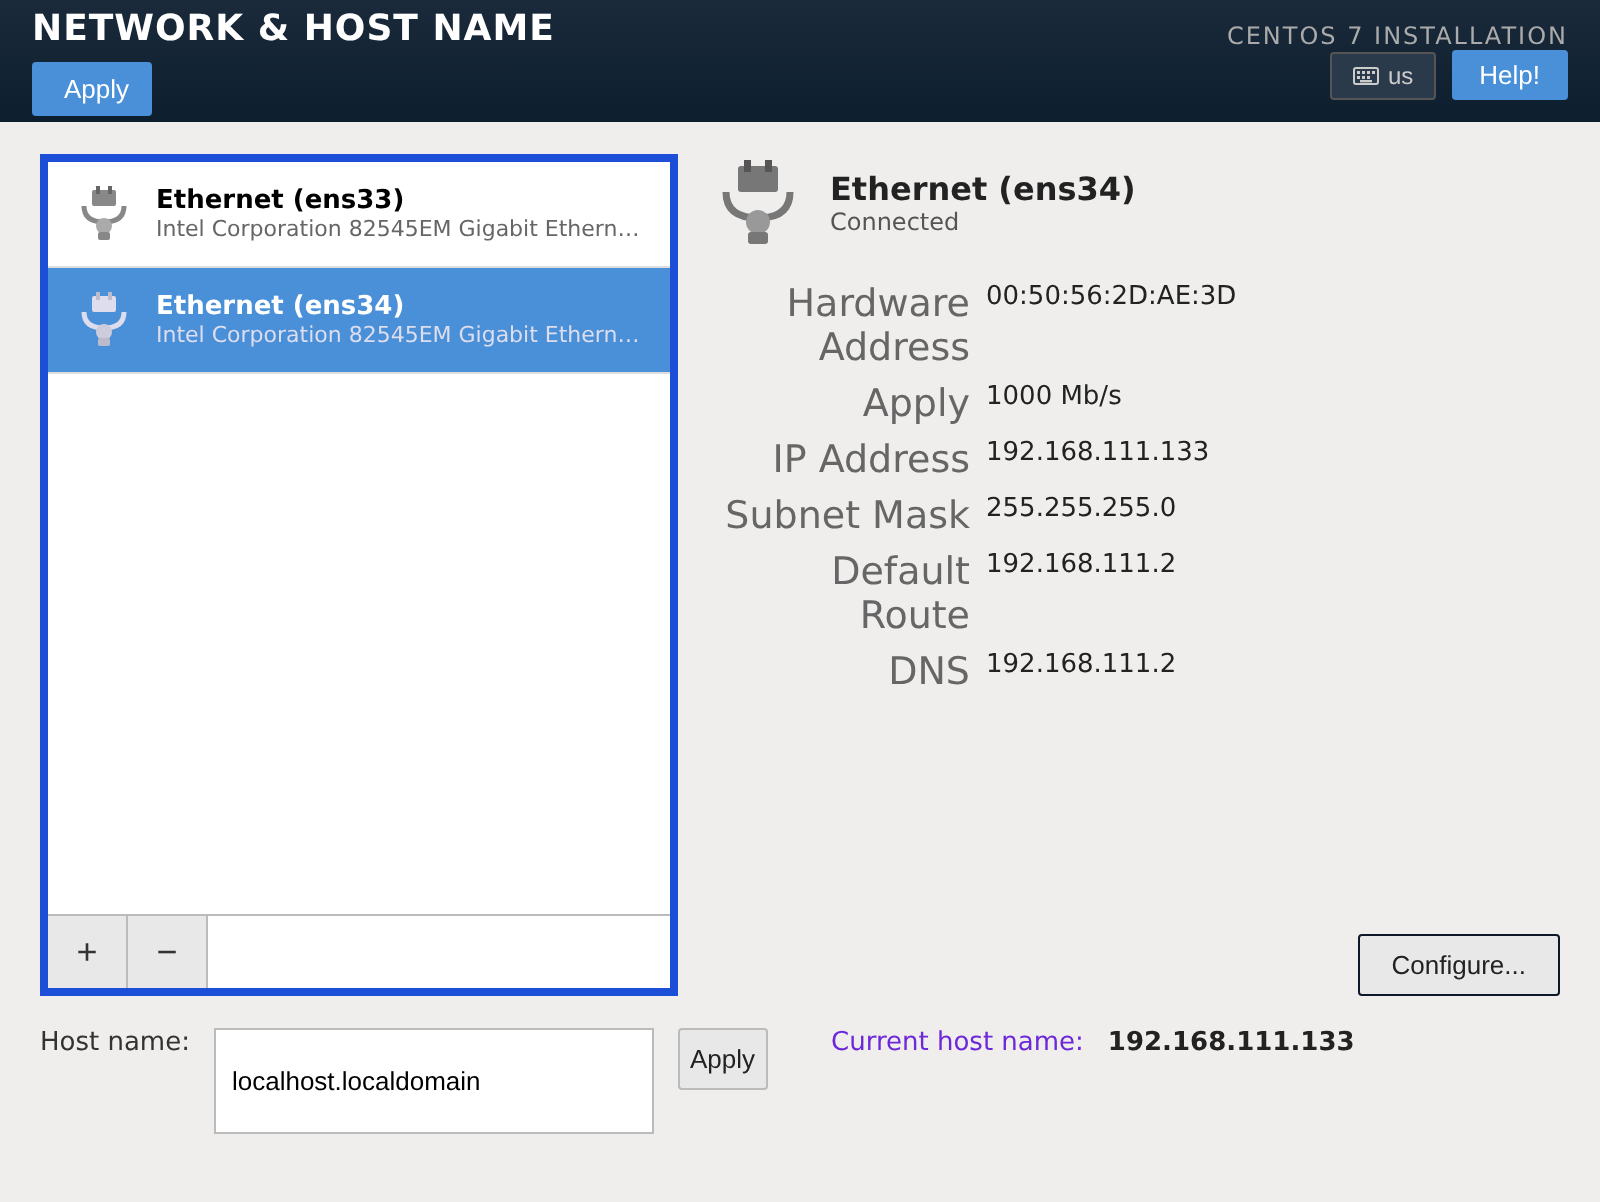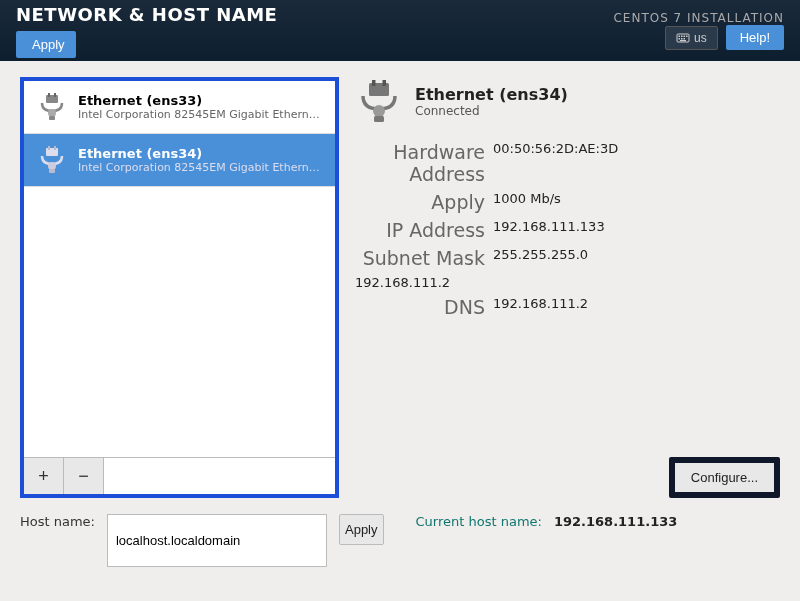--- a/index.html
+++ b/index.html
@@ -241,21 +241,21 @@
     }
     .info-value {
       color: #222;
       font-size: 13px;
     }
 
     .configure-btn {
       align-self: flex-end;
       margin-top: 8px;
       background: #e8e8e8;
-      border: 6px solid #0f172a;
+      border: 1px solid #0f172a;
       padding: 7px 16px;
       cursor: pointer;
       font-size: 13px;
       border-radius: 2px;
       color: #222;
     }
 
     
     .bottom-bar {
       display: flex;
@@ -279,21 +279,21 @@
     .apply-btn {
       background: #e8e8e8;
       border: 1px solid #bbb;
       padding: 7px 5px;
       cursor: pointer;
       font-size: 13px;
       border-radius: 2px;
       color: #222;
     }
     .current-host-label {
-      color: #0f766e;
+      color: #6d28d9;
       font-size: 13px;
       margin-left: 20px;
     }
     .current-host-value {
       color: #222;
       font-size: 13px;
       font-weight: bold;
     }
 
     
@@ -408,20 +408,21 @@
         </div>
         <div class="info-row">
           <span class="info-label">IP Address</span>
           <span class="info-value">192.168.111.133</span>
         </div>
         <div class="info-row">
           <span class="info-label">Subnet Mask</span>
           <span class="info-value">255.255.255.0</span>
         </div>
         <div class="info-row">
+          <span class="info-label">Default Route</span>
           <span class="info-value">192.168.111.2</span>
         </div>
         <div class="info-row">
           <span class="info-label">DNS</span>
           <span class="info-value">192.168.111.2</span>
         </div>
       </div>
 
       <button class="configure-btn">Configure...</button>
     </div>

